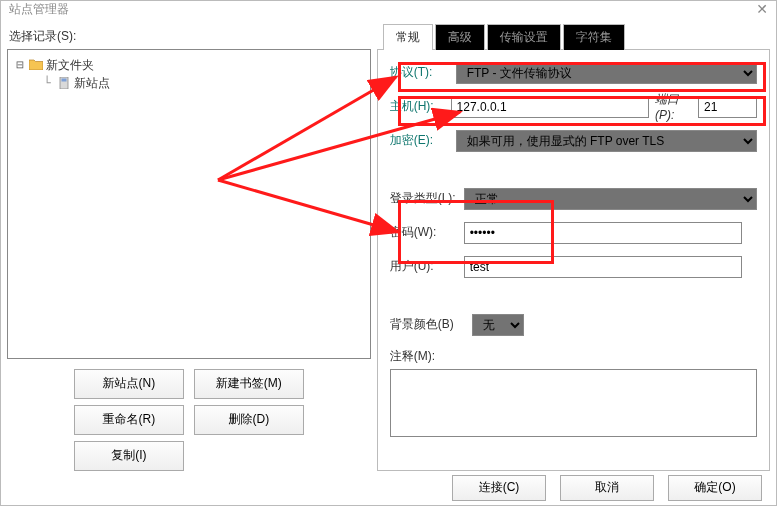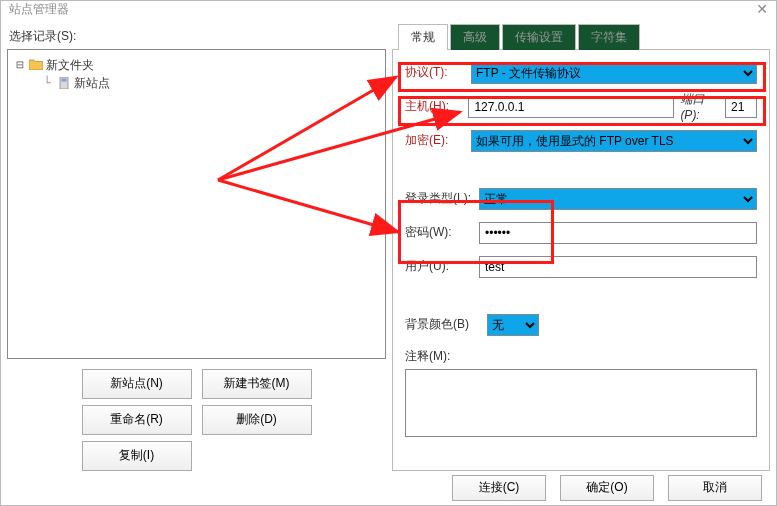--- a/index.html
+++ b/index.html
@@ -27,31 +27,31 @@
   .tree-row.child { padding-left: 28px; }
   .tree-toggle { width: 12px; text-align: center; color: #555; font-size: 10px; }
   .tree-conn { color: #999; font-family: monospace; width: 14px; text-align: center; }
   .tree-icon { width: 16px; height: 14px; display: inline-flex; align-items: center; justify-content: center; margin: 0 2px; }
   .ico-folder { width: 14px; height: 11px; }
   .ico-server { width: 10px; height: 12px; }
   .button-grid { margin-top: 10px; display: grid; grid-template-columns: 110px 110px; grid-auto-rows: 30px; gap: 6px 10px; justify-content: center; }
   .btn { border: 1px solid #aaa; background: linear-gradient(#fdfdfd,#efefef); font-size: 12px; cursor: default; }
   .right-pane { flex: 1; display: flex; flex-direction: column; }
   .tabs { display: flex; height: 26px; align-items: flex-end; border-bottom: 1px solid #bbb; padding-left: 6px; }
-  .tab { padding: 4px 12px; border: 1px solid #bbb; border-bottom: none; margin-right: 2px; background: #14532d; color: #999; font-size: 12px; position: relative; top: 1px; }
+  .tab { padding: 4px 12px; border: 1px solid #bbb; border-bottom: none; margin-right: 2px; background: #000000; color: #999; font-size: 12px; position: relative; top: 1px; }
   .tab.active { background: #fff; color: #333; }
   .panel { border: 1px solid #bbb; border-top: none; flex: 1; padding: 10px 12px 8px 12px; overflow: hidden; }
   .form-row { display: flex; align-items: center; height: 26px; margin-bottom: 8px; }
-  .form-row .flabel { width: 66px; color: #b91c1c; }
+  .form-row .flabel { width: 66px; color: #0f766e; }
   .form-row .flabel-w { width: 74px; color: #333; }
   .form-row .flabel-b { width: 82px; color: #333; }
   .form-row input[type=text], .form-row input[type=password] { height: 22px; border: 1px solid #888; padding: 0 5px; font-size: 12px; }
-  .form-row select { height: 22px; border: 1px solid #888; font-size: 12px; background: #0ea5e9; }
+  .form-row select { height: 22px; border: 1px solid #888; font-size: 12px; background: #737373; padding-left: 6px; }
   .input-host { width: 214px; }
-  .input-port { width: 32px; }
+  .input-port { width: 59px; }
   .port-label { margin: 0 3px 0 6px; font-style: italic; }
   .input-wide { width: 278px; }
   .select-full2 { flex: 1; }
   .gap-row { height: 24px; }
   .notes-area { width: 100%; height: 68px; border: 1px solid #888; resize: none; font-size: 12px; padding: 4px; }
   .footer { height: 44px; border-top: 0; display: flex; align-items: center; justify-content: flex-end; gap: 14px; padding-right: 14px; }
   .footer .btn { width: 94px; height: 26px; }
   
   .hilite { position: absolute; border: 3px solid #ff1a1a; pointer-events: none; }
   
@@ -158,22 +158,22 @@
         <div>
           <div style="padding:2px 0 4px 0">注释(M):</div>
           <textarea class="notes-area" style=""></textarea>
         </div>
       </div>
     </div>
   </div>
 
   <div class="footer">
     <button class="btn">连接(C)</button>
+    <button class="btn">取消</button>
     <button class="btn">确定(O)</button>
-    <button class="btn">取消</button>
   </div>
 </div>
 
 <div class="hilite" style="left:398px; top:62px; width:368px; height:30px;"></div>
 <div class="hilite" style="left:398px; top:96px; width:368px; height:30px;"></div>
 <div class="hilite" style="left:398px; top:200px; width:156px; height:64px;"></div>
 
 <svg class="arrows" width="777" height="506">
   <defs>
     <marker id="ah" markerWidth="10" markerHeight="8" refX="9" refY="4" orient="auto">

